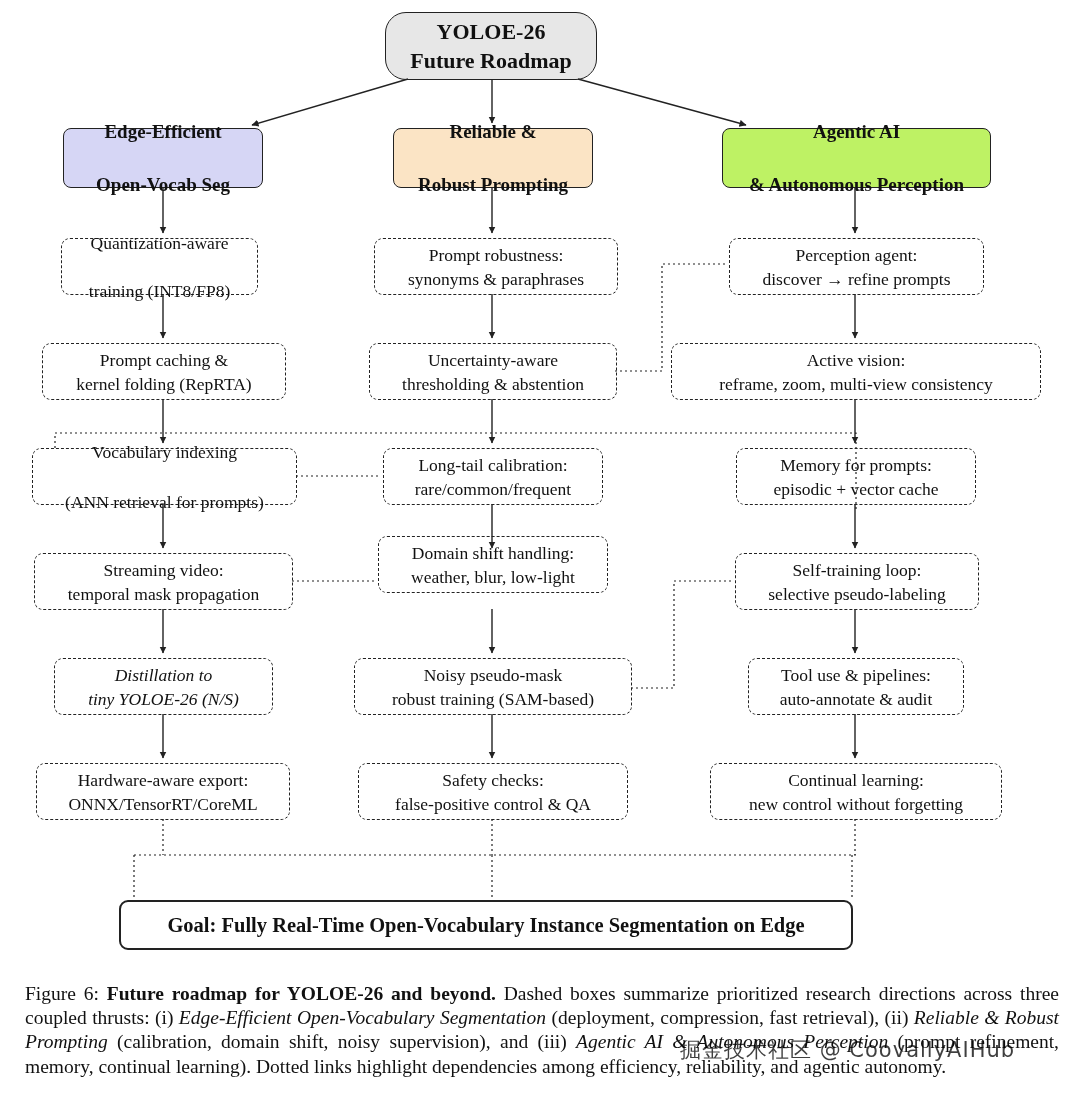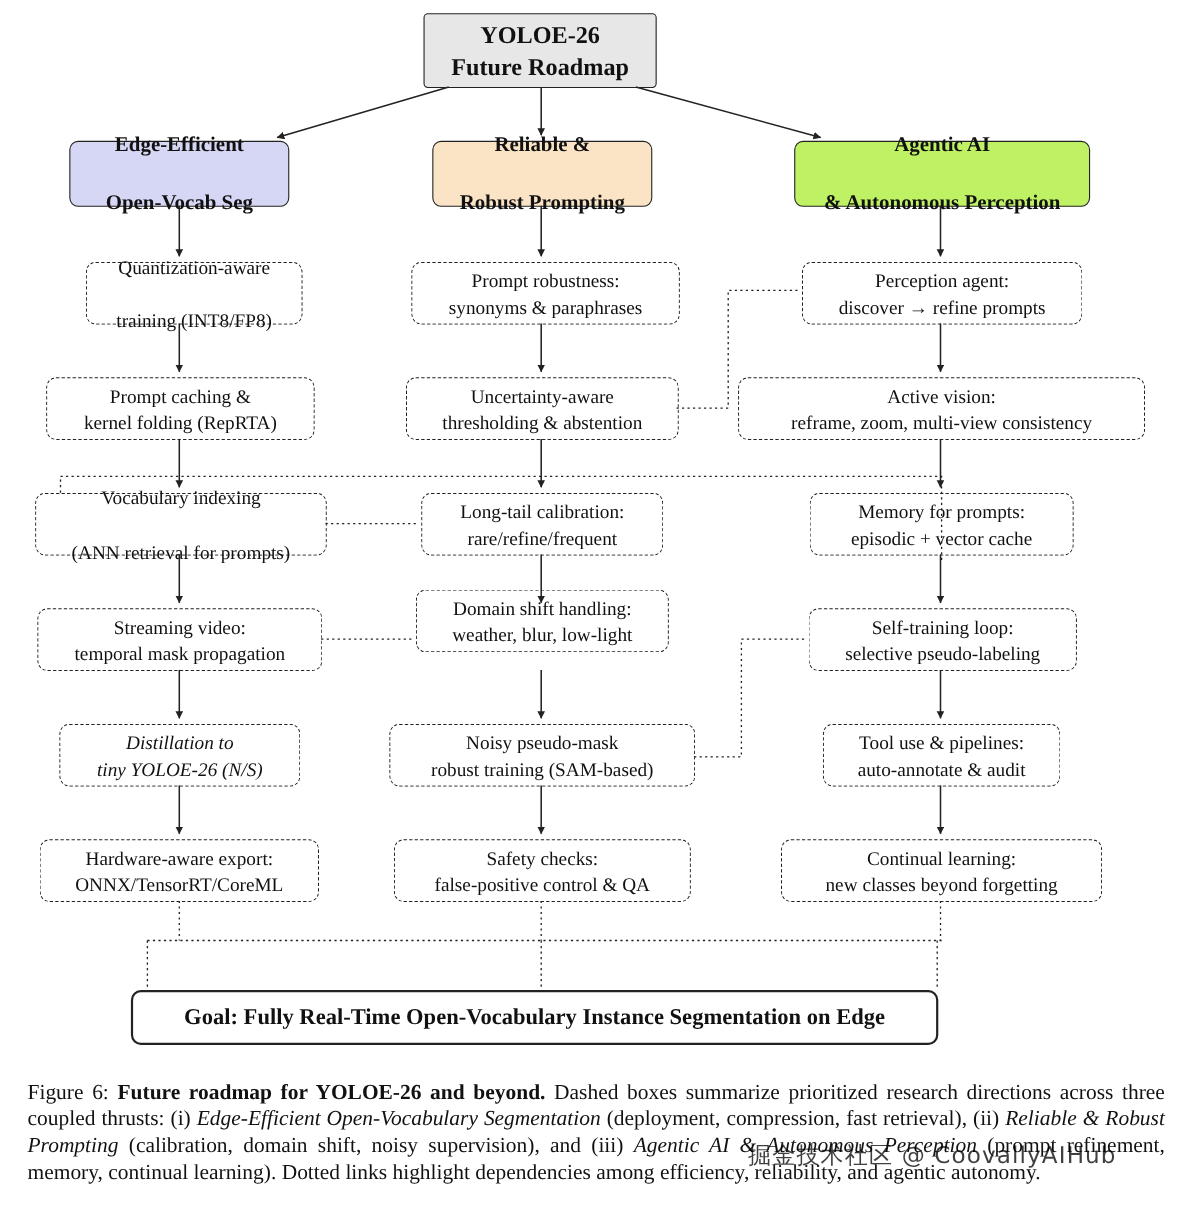--- a/index.html
+++ b/index.html
@@ -2,21 +2,21 @@
 <html><head>
 <meta charset="utf-8">
 <style>
   html,body{margin:0;padding:0;background:#fff;}
   .canvas{
     position:relative;width:1080px;height:1095px;background:#fff;
     font-family:"Liberation Serif","DejaVu Serif",serif;color:#111;overflow:hidden;
   }
   .connector-layer{position:absolute;left:0;top:0;width:1080px;height:1095px;pointer-events:none;z-index:5;}
   .box{position:absolute;display:flex;flex-direction:column;align-items:center;justify-content:center;text-align:center;background:#fff;z-index:2;}
-  .top-box{border:1.6px solid #222;border-radius:4px;font-weight:bold;font-size:22px;line-height:29px;}
+  .top-box{border:1.6px solid #222;border-radius:21px;font-weight:bold;font-size:22px;line-height:29px;}
   .header-box{border:1.5px solid #222;border-radius:8px;font-weight:bold;font-size:19px;line-height:25px;gap:28px;}
   .node{border:1.6px dashed #222;border-radius:9px;font-size:17.5px;line-height:24px;}
   .goal{border:2.2px solid #222;border-radius:9px;font-weight:bold;font-size:20.5px;}
   .caption{position:absolute;left:25px;top:962px;width:1034px;font-size:19.5px;line-height:24.4px;text-align:justify;z-index:2;}
   .caption b{font-weight:bold;}
   .caption i{font-style:italic;}
   .watermark{position:absolute;left:680px;top:1036px;font-family:"DejaVu Sans",sans-serif;font-size:21px;color:#000000;opacity:.75;letter-spacing:1px;white-space:nowrap;z-index:6;}
 </style>
 </head>
 <body>
@@ -85,21 +85,21 @@
   </div>
   <div class="box header-box" style="left: 393px; top: 128px; width: 198px; height: 58px; background-color: rgb(251, 228, 197);">
     <span>Reliable &amp;</span>
     <span>Robust Prompting</span>
   </div>
   <div class="box header-box" style="left: 722px; top: 128px; width: 267px; height: 58px; background-color: #bef264;">
     <span>Agentic AI</span>
     <span>&amp; Autonomous Perception</span>
   </div>
 
-  <div class="box node" style="left:78px;top:238px;width:195px;height:55px;gap:24px;">
+  <div class="box node" style="left:61px;top:238px;width:195px;height:55px;gap:24px;">
     <span>Quantization-aware</span>
     <span>training (INT8/FP8)</span>
   </div>
   <div class="box node" style="left:42px;top:343px;width:242px;height:55px;">
     <span>Prompt caching &amp;</span>
     <span>kernel folding (RepRTA)</span>
   </div>
   <div class="box node" style="left:32px;top:448px;width:263px;height:55px;gap:26px;">
     <span>Vocabulary indexing</span>
     <span>(ANN retrieval for prompts)</span>
@@ -120,21 +120,21 @@
   <div class="box node" style="left:374px;top:238px;width:242px;height:55px;">
     <span>Prompt robustness:</span>
     <span>synonyms &amp; paraphrases</span>
   </div>
   <div class="box node" style="left:369px;top:343px;width:246px;height:55px;">
     <span>Uncertainty-aware</span>
     <span>thresholding &amp; abstention</span>
   </div>
   <div class="box node" style="left:383px;top:448px;width:218px;height:55px;">
     <span>Long-tail calibration:</span>
-    <span>rare/refine/frequent</span>
+    <span>rare/common/frequent</span>
   </div>
   <div class="box node" style="left:378px;top:536px;width:228px;height:55px;">
     <span>Domain shift handling:</span>
     <span>weather, blur, low-light</span>
   </div>
   <div class="box node" style="left:354px;top:658px;width:276px;height:55px;">
     <span>Noisy pseudo-mask</span>
     <span>robust training (SAM-based)</span>
   </div>
   <div class="box node" style="left:358px;top:763px;width:268px;height:55px;">
@@ -157,21 +157,21 @@
   <div class="box node" style="left:735px;top:553px;width:242px;height:55px;">
     <span>Self-training loop:</span>
     <span>selective pseudo-labeling</span>
   </div>
   <div class="box node" style="left:748px;top:658px;width:214px;height:55px;">
     <span>Tool use &amp; pipelines:</span>
     <span>auto-annotate &amp; audit</span>
   </div>
   <div class="box node" style="left:710px;top:763px;width:290px;height:55px;">
     <span>Continual learning:</span>
-    <span>new classes beyond forgetting</span>
+    <span>new control without forgetting</span>
   </div>
 
   <div class="box goal" style="left:119px;top:900px;width:730px;height:46px;">
     <span>Goal: Fully Real-Time Open-Vocabulary Instance Segmentation on Edge</span>
   </div>
 
   <p class="caption">
     <span>Figure 6: </span><b>Future roadmap for YOLOE-26 and beyond.</b><span> Dashed boxes summarize prioritized research directions across three coupled thrusts: (i) </span><i>Edge-Efficient Open-Vocabulary Segmentation</i><span> (deployment, compression, fast retrieval), (ii) </span><i>Reliable &amp; Robust Prompting</i><span> (calibration, domain shift, noisy supervision), and (iii) </span><i>Agentic AI &amp; Autonomous Perception</i><span> (prompt refinement, memory, continual learning). Dotted links highlight dependencies among efficiency, reliability, and agentic autonomy.</span>
   </p>
 

